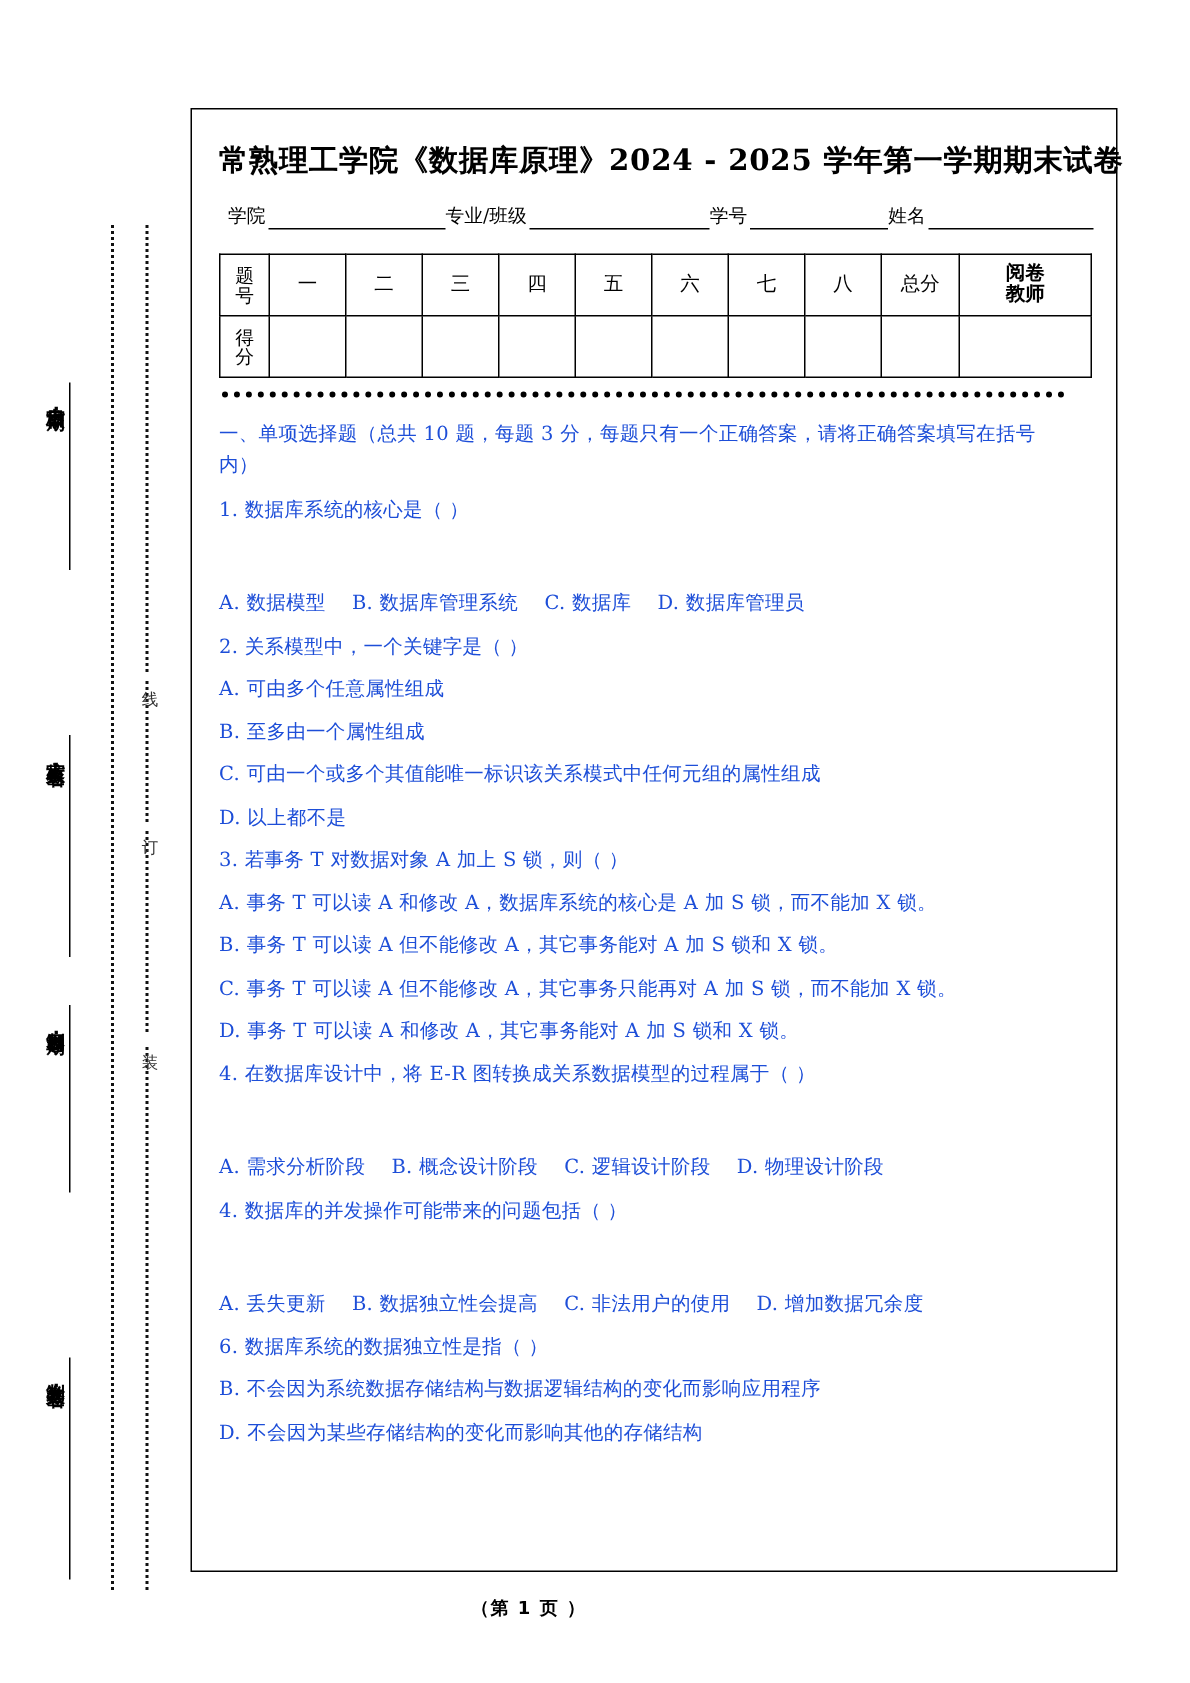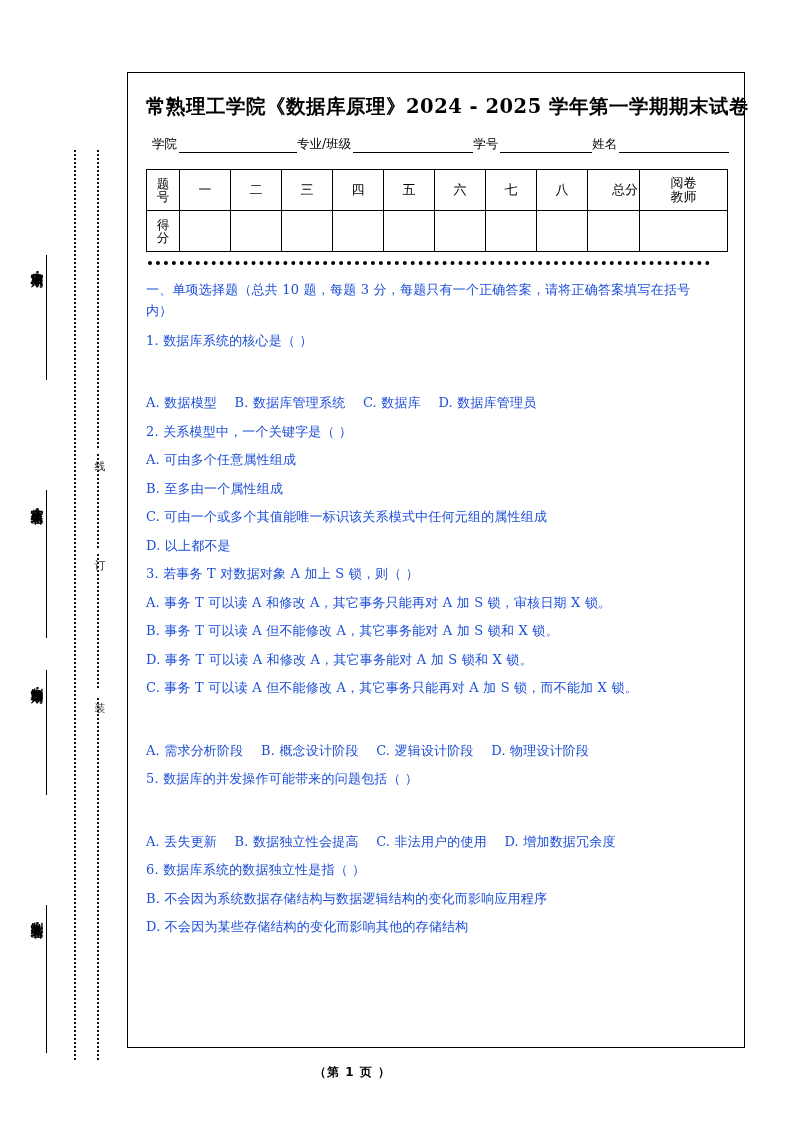--- a/index.html
+++ b/index.html
@@ -118,22 +118,22 @@
     font-size: 13px;
     font-family: "DejaVu Serif", "Liberation Serif", serif;
     height: 41px;
     line-height: 1.05;
   }
   .score-table td.label-cell {
     width: 33px;
     font-size: 12.5px;
   }
   .score-table td.num-cell { width: 51px; }
-  .score-table td.total-cell { width: 52px; text-align: right; }
-  .score-table td.teacher-cell { width: 88px; }
+  .score-table td.total-cell { width: 52px; }
+  .score-table td.teacher-cell { width: 88px; font-weight: bold; }
   .stack { display: block; }
 
   .thick-dots {
     margin: 9px 2px 0 2px;
     height: 5px;
     border-top: 4px dotted #000;
   }
 
   
   .content {
@@ -265,28 +265,29 @@
     <div class="q-stem">1. 数据库系统的核心是（  ）</div>
     <div class="q-opt inline">A. 数据模型　 B. 数据库管理系统　 C. 数据库　 D. 数据库管理员</div>
 
     <div class="q-stem">2. 关系模型中，一个关键字是（  ）</div>
     <div class="q-opt">A. 可由多个任意属性组成</div>
     <div class="q-opt">B. 至多由一个属性组成</div>
     <div class="q-opt">C. 可由一个或多个其值能唯一标识该关系模式中任何元组的属性组成</div>
     <div class="q-opt">D. 以上都不是</div>
 
     <div class="q-stem">3. 若事务 T 对数据对象 A 加上 S 锁，则（  ）</div>
-    <div class="q-opt">A. 事务 T 可以读 A 和修改 A，其它事务只能再对 A 加 S 锁，审核日期 X 锁。</div>
+    <div class="q-opt">A. 事务 T 可以读 A 和修改 A，数据库系统的核心是 A 加 S 锁，而不能加 X 锁。</div>
     <div class="q-opt">B. 事务 T 可以读 A 但不能修改 A，其它事务能对 A 加 S 锁和 X 锁。</div>
+    <div class="q-opt">C. 事务 T 可以读 A 但不能修改 A，其它事务只能再对 A 加 S 锁，而不能加 X 锁。</div>
     <div class="q-opt">D. 事务 T 可以读 A 和修改 A，其它事务能对 A 加 S 锁和 X 锁。</div>
-    <div class="q-opt">C. 事务 T 可以读 A 但不能修改 A，其它事务只能再对 A 加 S 锁，而不能加 X 锁。</div>
-
+
+    <div class="q-stem">4. 在数据库设计中，将 E-R 图转换成关系数据模型的过程属于（  ）</div>
     <div class="q-opt inline">A. 需求分析阶段　 B. 概念设计阶段　 C. 逻辑设计阶段　 D. 物理设计阶段</div>
 
-    <div class="q-stem">5. 数据库的并发操作可能带来的问题包括（  ）</div>
+    <div class="q-stem">4. 数据库的并发操作可能带来的问题包括（  ）</div>
     <div class="q-opt inline">A. 丢失更新　 B. 数据独立性会提高　 C. 非法用户的使用　 D. 增加数据冗余度</div>
 
     <div class="q-stem">6. 数据库系统的数据独立性是指（  ）</div>
     <div class="q-opt">B. 不会因为系统数据存储结构与数据逻辑结构的变化而影响应用程序</div>
     <div class="q-opt">D. 不会因为某些存储结构的变化而影响其他的存储结构</div>
   </div>
 </div>
 
 <div class="page-footer">（第 1 页 ）</div>
 

